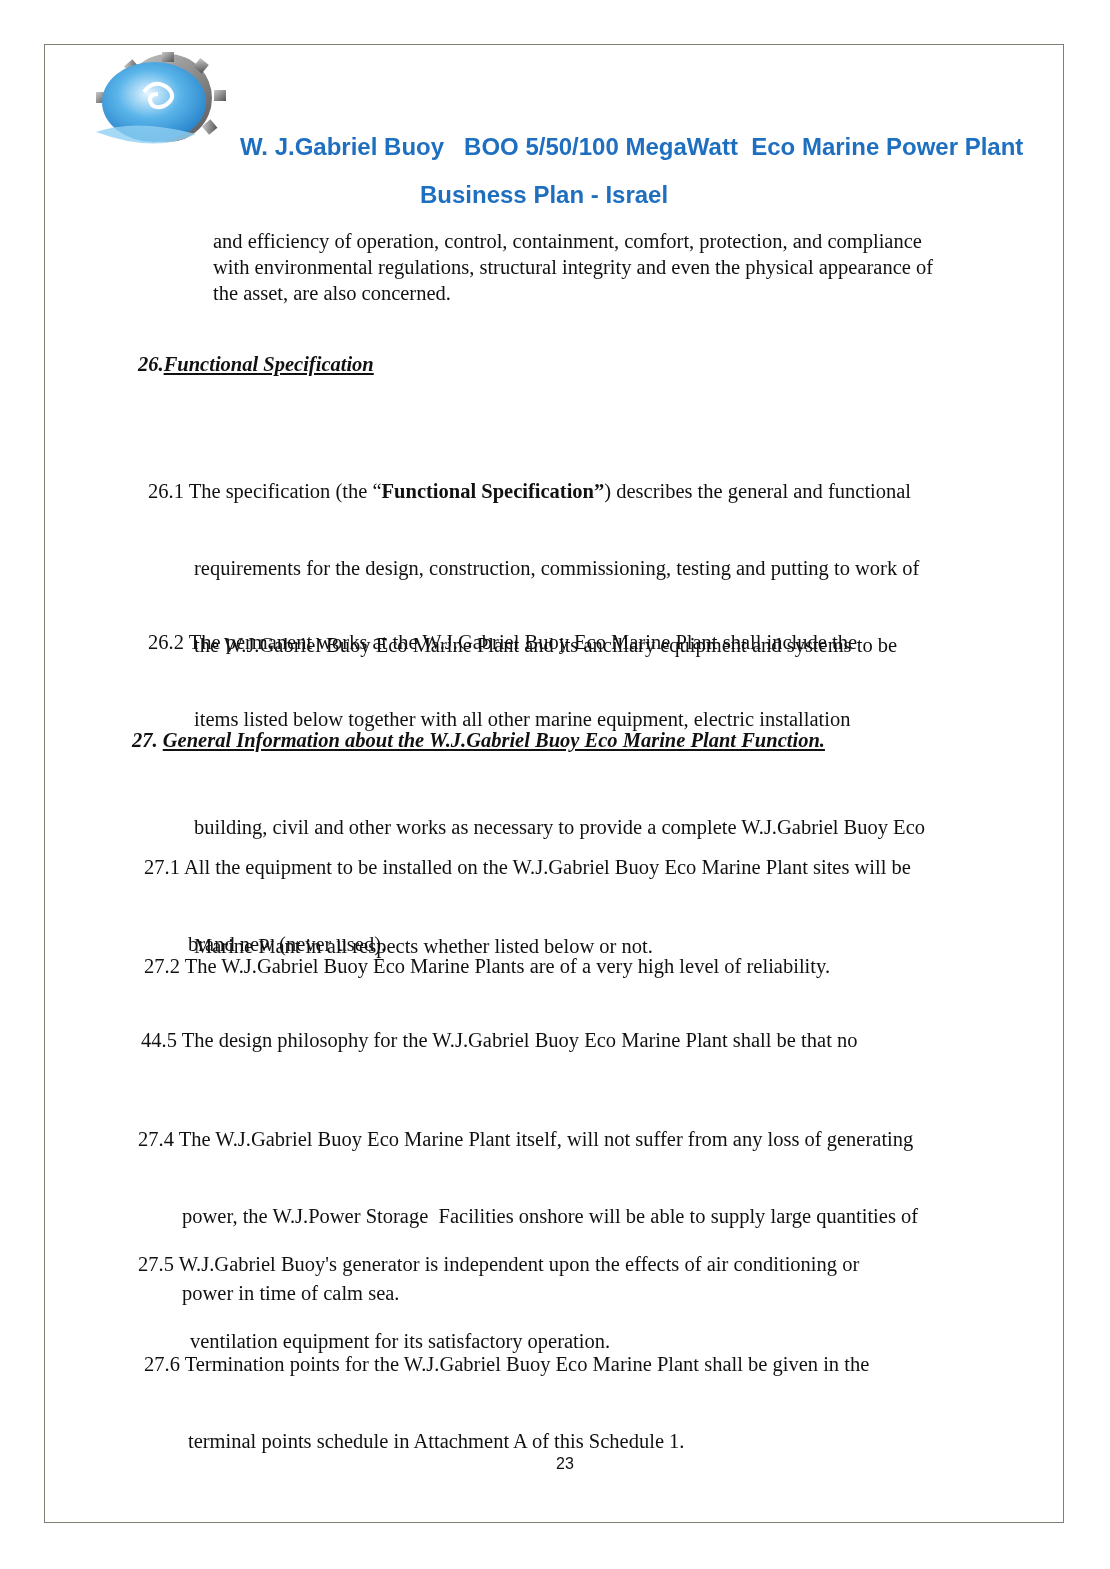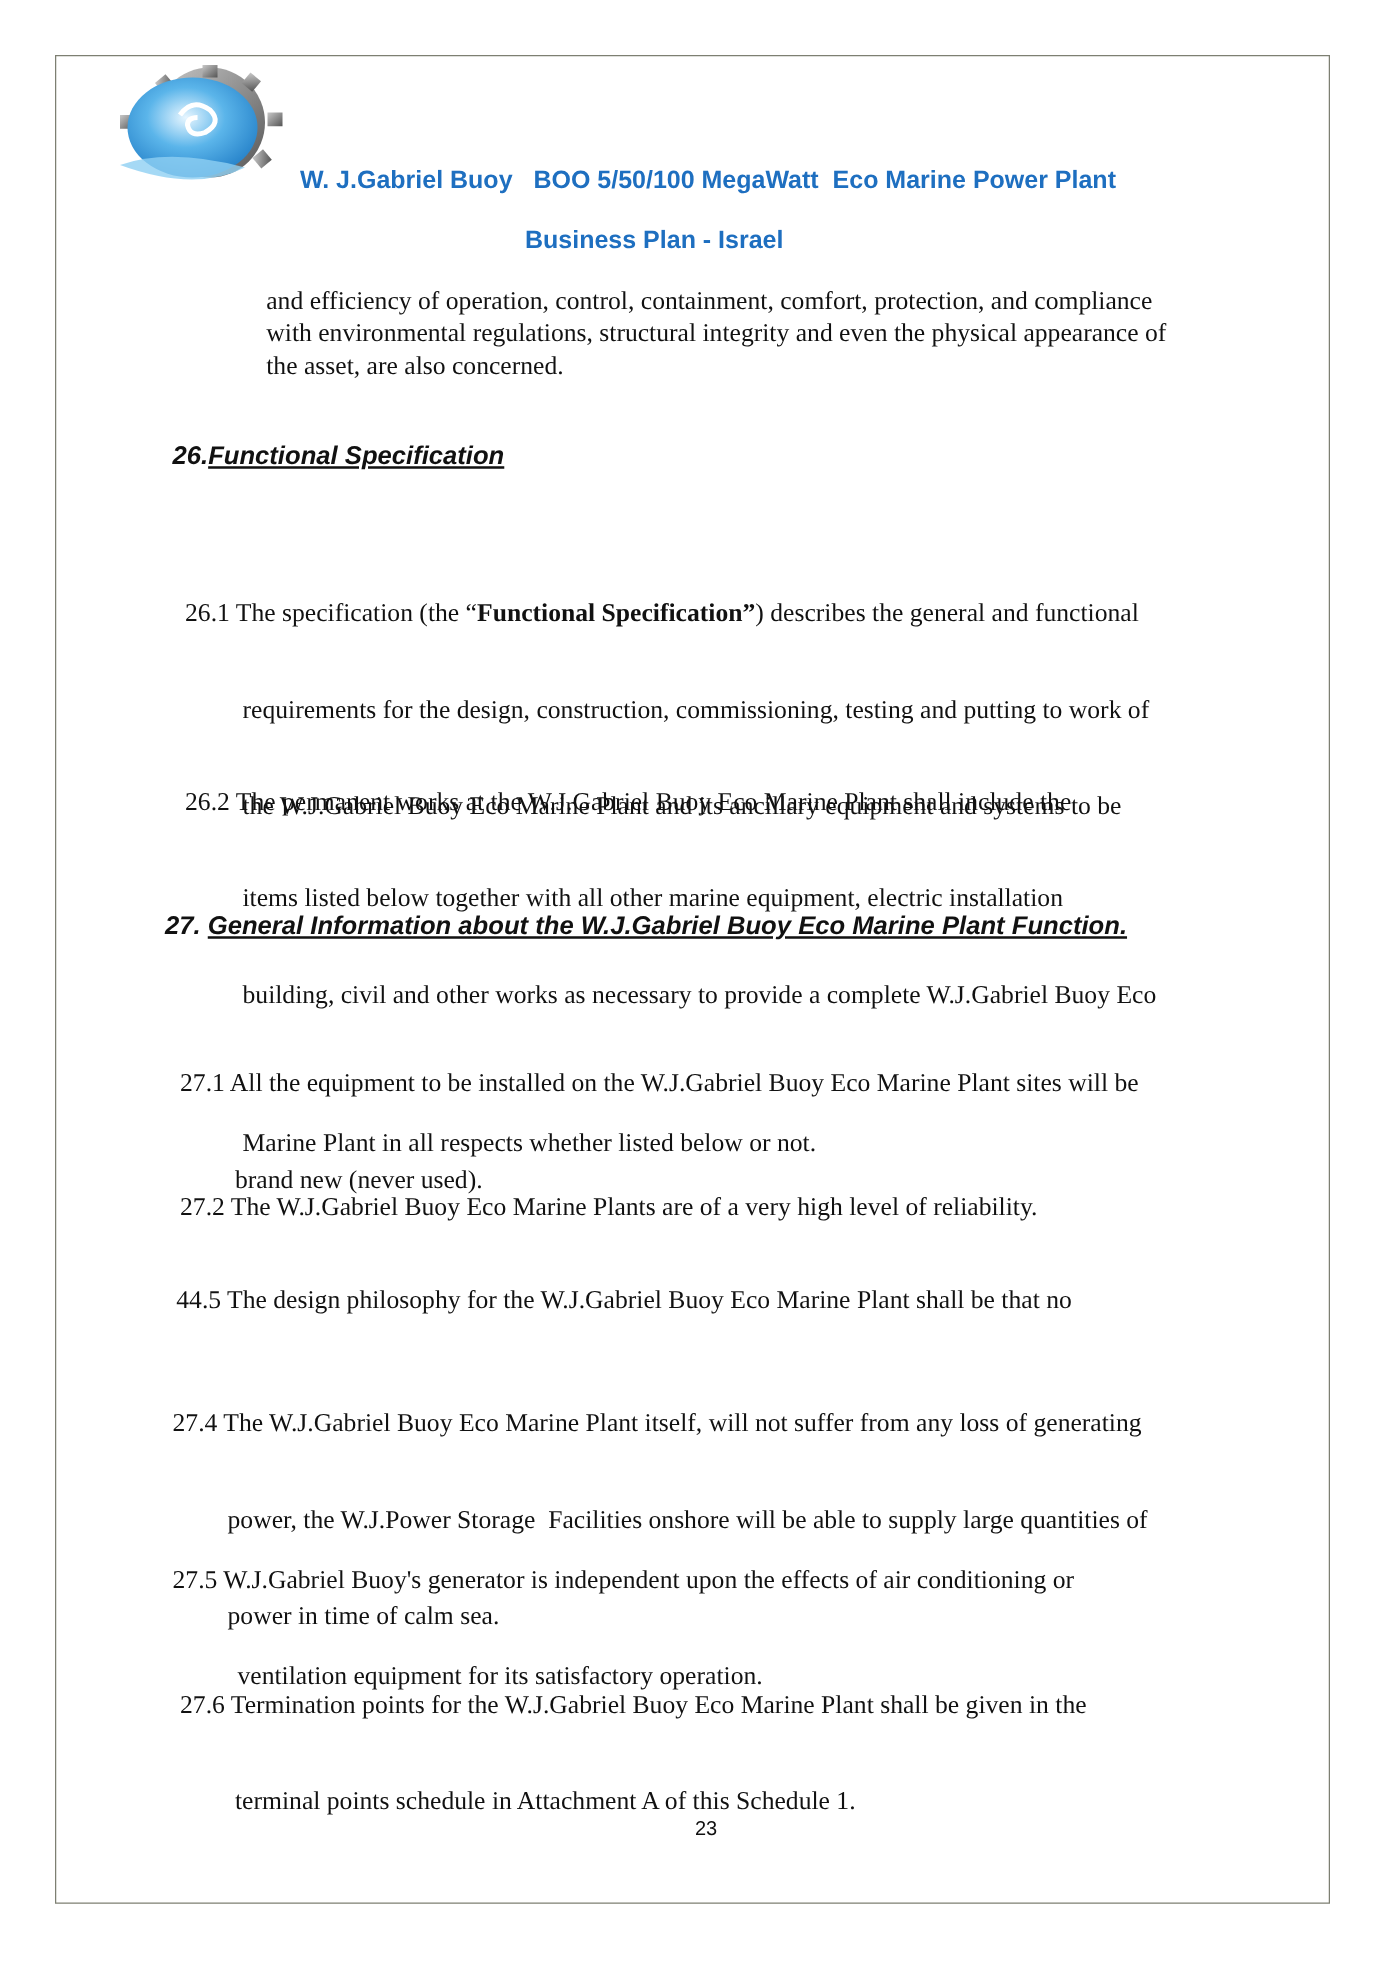--- a/index.html
+++ b/index.html
@@ -4,30 +4,30 @@
 <style>
   html, body { margin: 0; padding: 0; background: #ffffff; }
   body { width: 1110px; height: 1569px; position: relative; overflow: hidden; }
   .page-border {
     position: absolute; left: 44px; top: 44px; width: 1020px; height: 1479px;
     border: 1px solid #7d7f72; box-sizing: border-box;
   }
   .logo { position: absolute; left: 86px; top: 52px; width: 154px; height: 100px; }
   .hdr {
     position: absolute; font-family: "Liberation Sans", sans-serif; font-weight: bold;
-    color: #1e6fc0; font-size: 20px; white-space: pre;
+    color: #1e6fc0; font-size: 24px; white-space: pre;
   }
   .hdr-title { left: 240px; top: 133px; }
   .hdr-sub { left: 420px; top: 181px; }
   .txt {
     position: absolute; font-family: "Liberation Serif", serif; font-size: 20.5px;
     color: #111; line-height: 25.8px; white-space: pre;
   }
   .heading {
-    position: absolute; font-family: Liberation Sans, sans-serif; font-size: 20.5px;
+    position: absolute; font-family: Liberation Serif, serif; font-size: 20.5px;
     font-weight: bold; font-style: italic; color: #111; white-space: pre;
   }
   .heading .u { text-decoration: underline; }
   .bold { font-weight: bold; }
   .page-number {
     position: absolute; left: 556px; top: 1455px;
     font-family: "Liberation Sans", sans-serif; font-size: 16px; color: #111;
   }
 </style>
 </head>
@@ -73,21 +73,21 @@
 
 <div class="txt" style="left:148px; top:427px;">
   <div><span>26.1</span> <span>The specification (the “</span><span class="bold">Functional Specification”</span><span>) describes the general and functional</span></div>
   <div style="padding-left:46px;">requirements for the design, construction, commissioning, testing and putting to work of</div>
   <div style="padding-left:46px;">the W.J.Gabriel Buoy Eco Marine Plant and its ancillary equipment and systems to be</div>
 </div>
 
 <div class="txt" style="left:148px; top:578px;">
   <div><span>26.2</span> <span>The permanent works at the W.J.Gabriel Buoy Eco Marine Plant shall include the</span></div>
   <div style="padding-left:46px;">items listed below together with all other marine equipment, electric installation</div>
-  <div style="padding-left:46px;">building, civil and other works as necessary to provide a complete W.J.Gabriel Buoy Eco</div>
+  <div style="padding-left:46px;margin-top:31px;">building, civil and other works as necessary to provide a complete W.J.Gabriel Buoy Eco</div>
   <div style="padding-left:46px;margin-top:41px;">Marine Plant in all respects whether listed below or not.</div>
 </div>
 
 <div class="heading" style="left:132px; top:729px;"><span>27.</span> <span class="u">General Information about the W.J.Gabriel Buoy Eco Marine Plant Function.</span></div>
 
 <div class="txt" style="left:144px; top:803px;">
   <div><span>27.1</span> <span>All the equipment to be installed on the W.J.Gabriel Buoy Eco Marine Plant sites will be</span></div>
   <div style="padding-left:44px;">brand new (never used).</div>
 </div>
 

